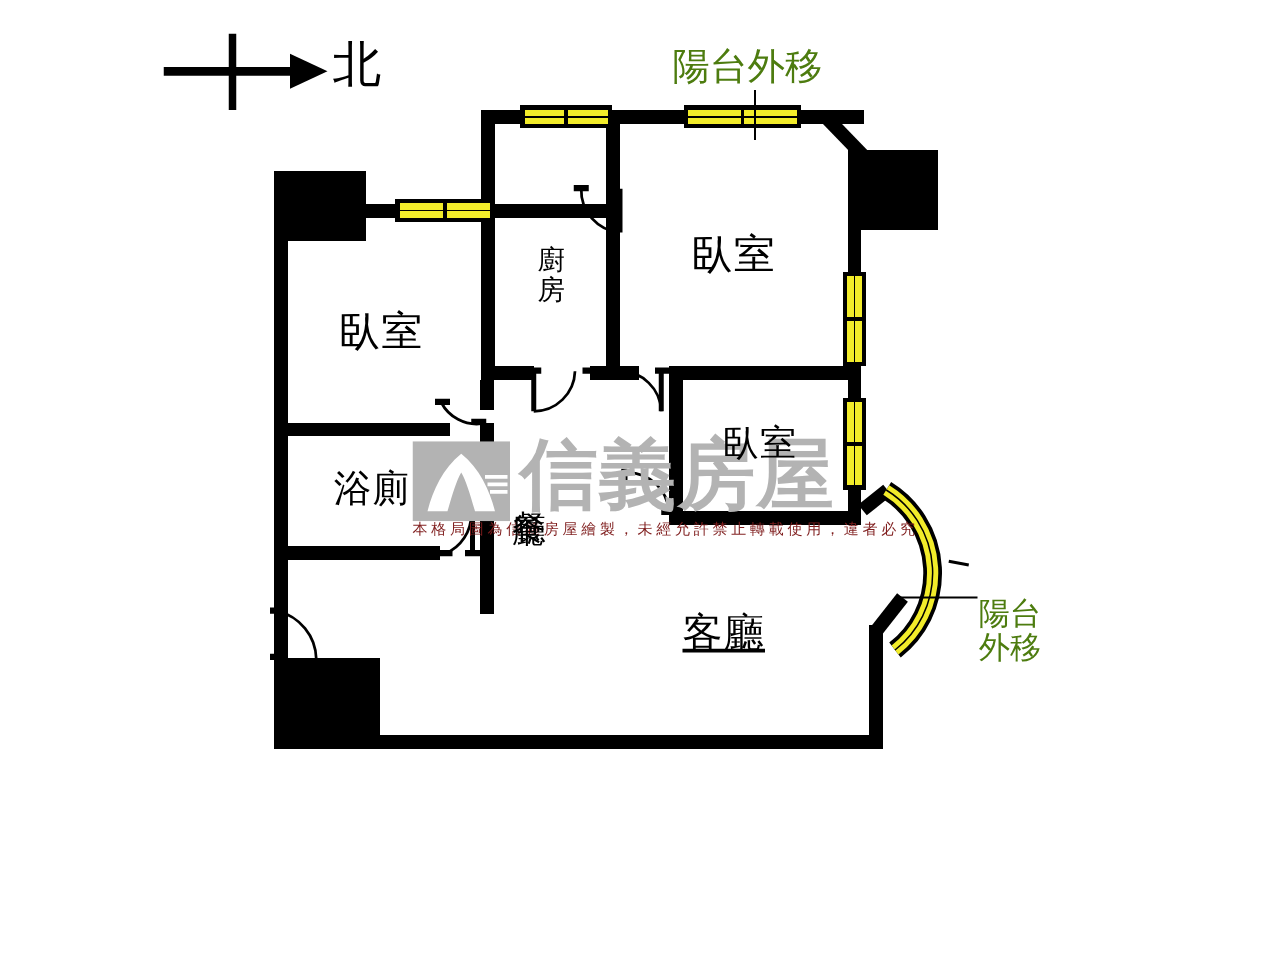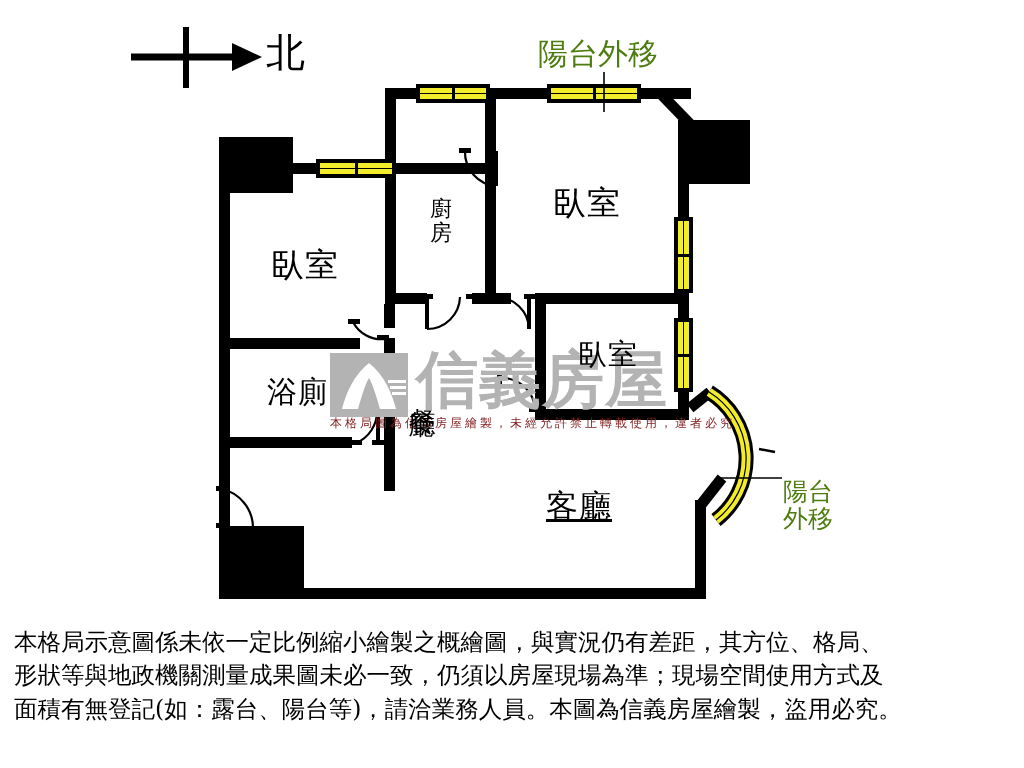--- a/index.html
+++ b/index.html
@@ -233,19 +233,14 @@
 
   <div class="rlabel" style="left:546px;top:490px;font-size:32px;text-decoration:underline;">客廳</div>
 
   <div class="annot" style="left:538px;top:38px;font-size:30px;">陽台外移</div>
 
   <div class="annot" style="left:783px;top:444px;font-size:25px;margin-top:34px;">
     <div>陽台</div>
     <div>外移</div>
   </div>
 
-  <div id="disclaimer">
-    <div>本格局示意圖係未依一定比例縮小繪製之概繪圖，與實況仍有差距，其方位、格局、</div>
-    <div>形狀等與地政機關測量成果圖未必一致，仍須以房屋現場為準；現場空間使用方式及</div>
-    <div>面積有無登記(如：露台、陽台等)，請洽業務人員。本圖為信義房屋繪製，盜用必究。</div>
-  </div>
 
 </div>
 
 </body></html>

